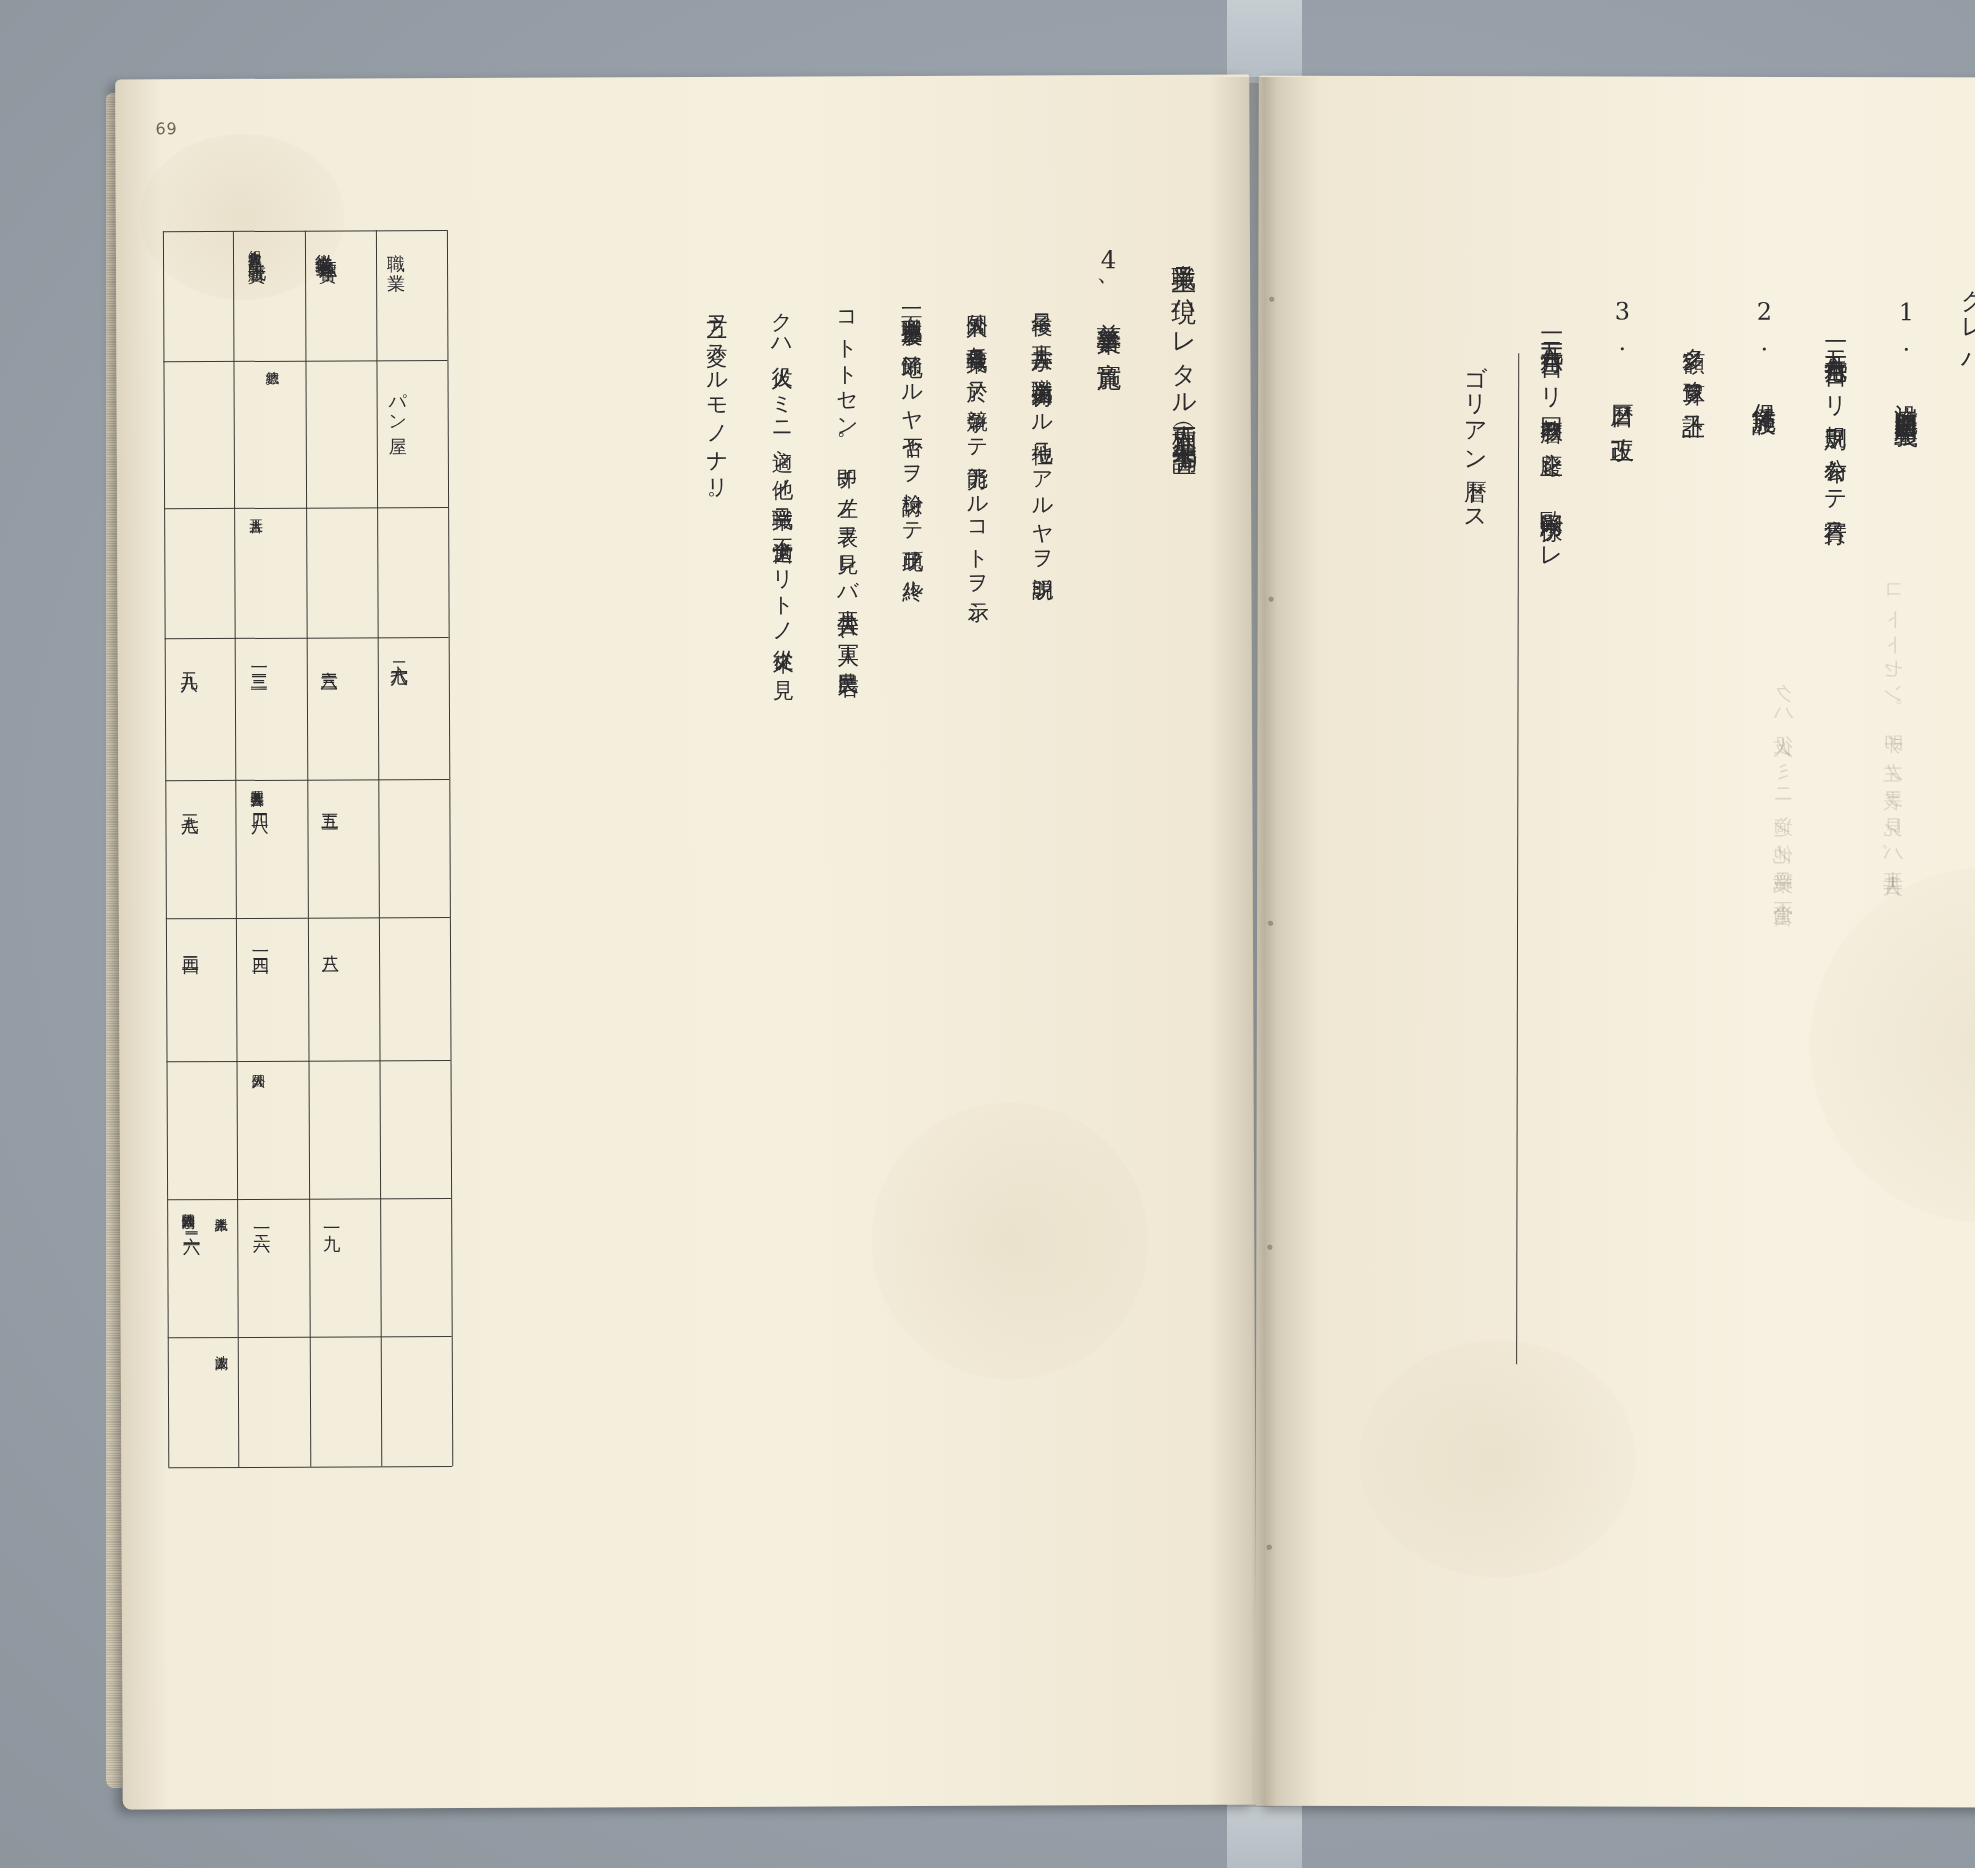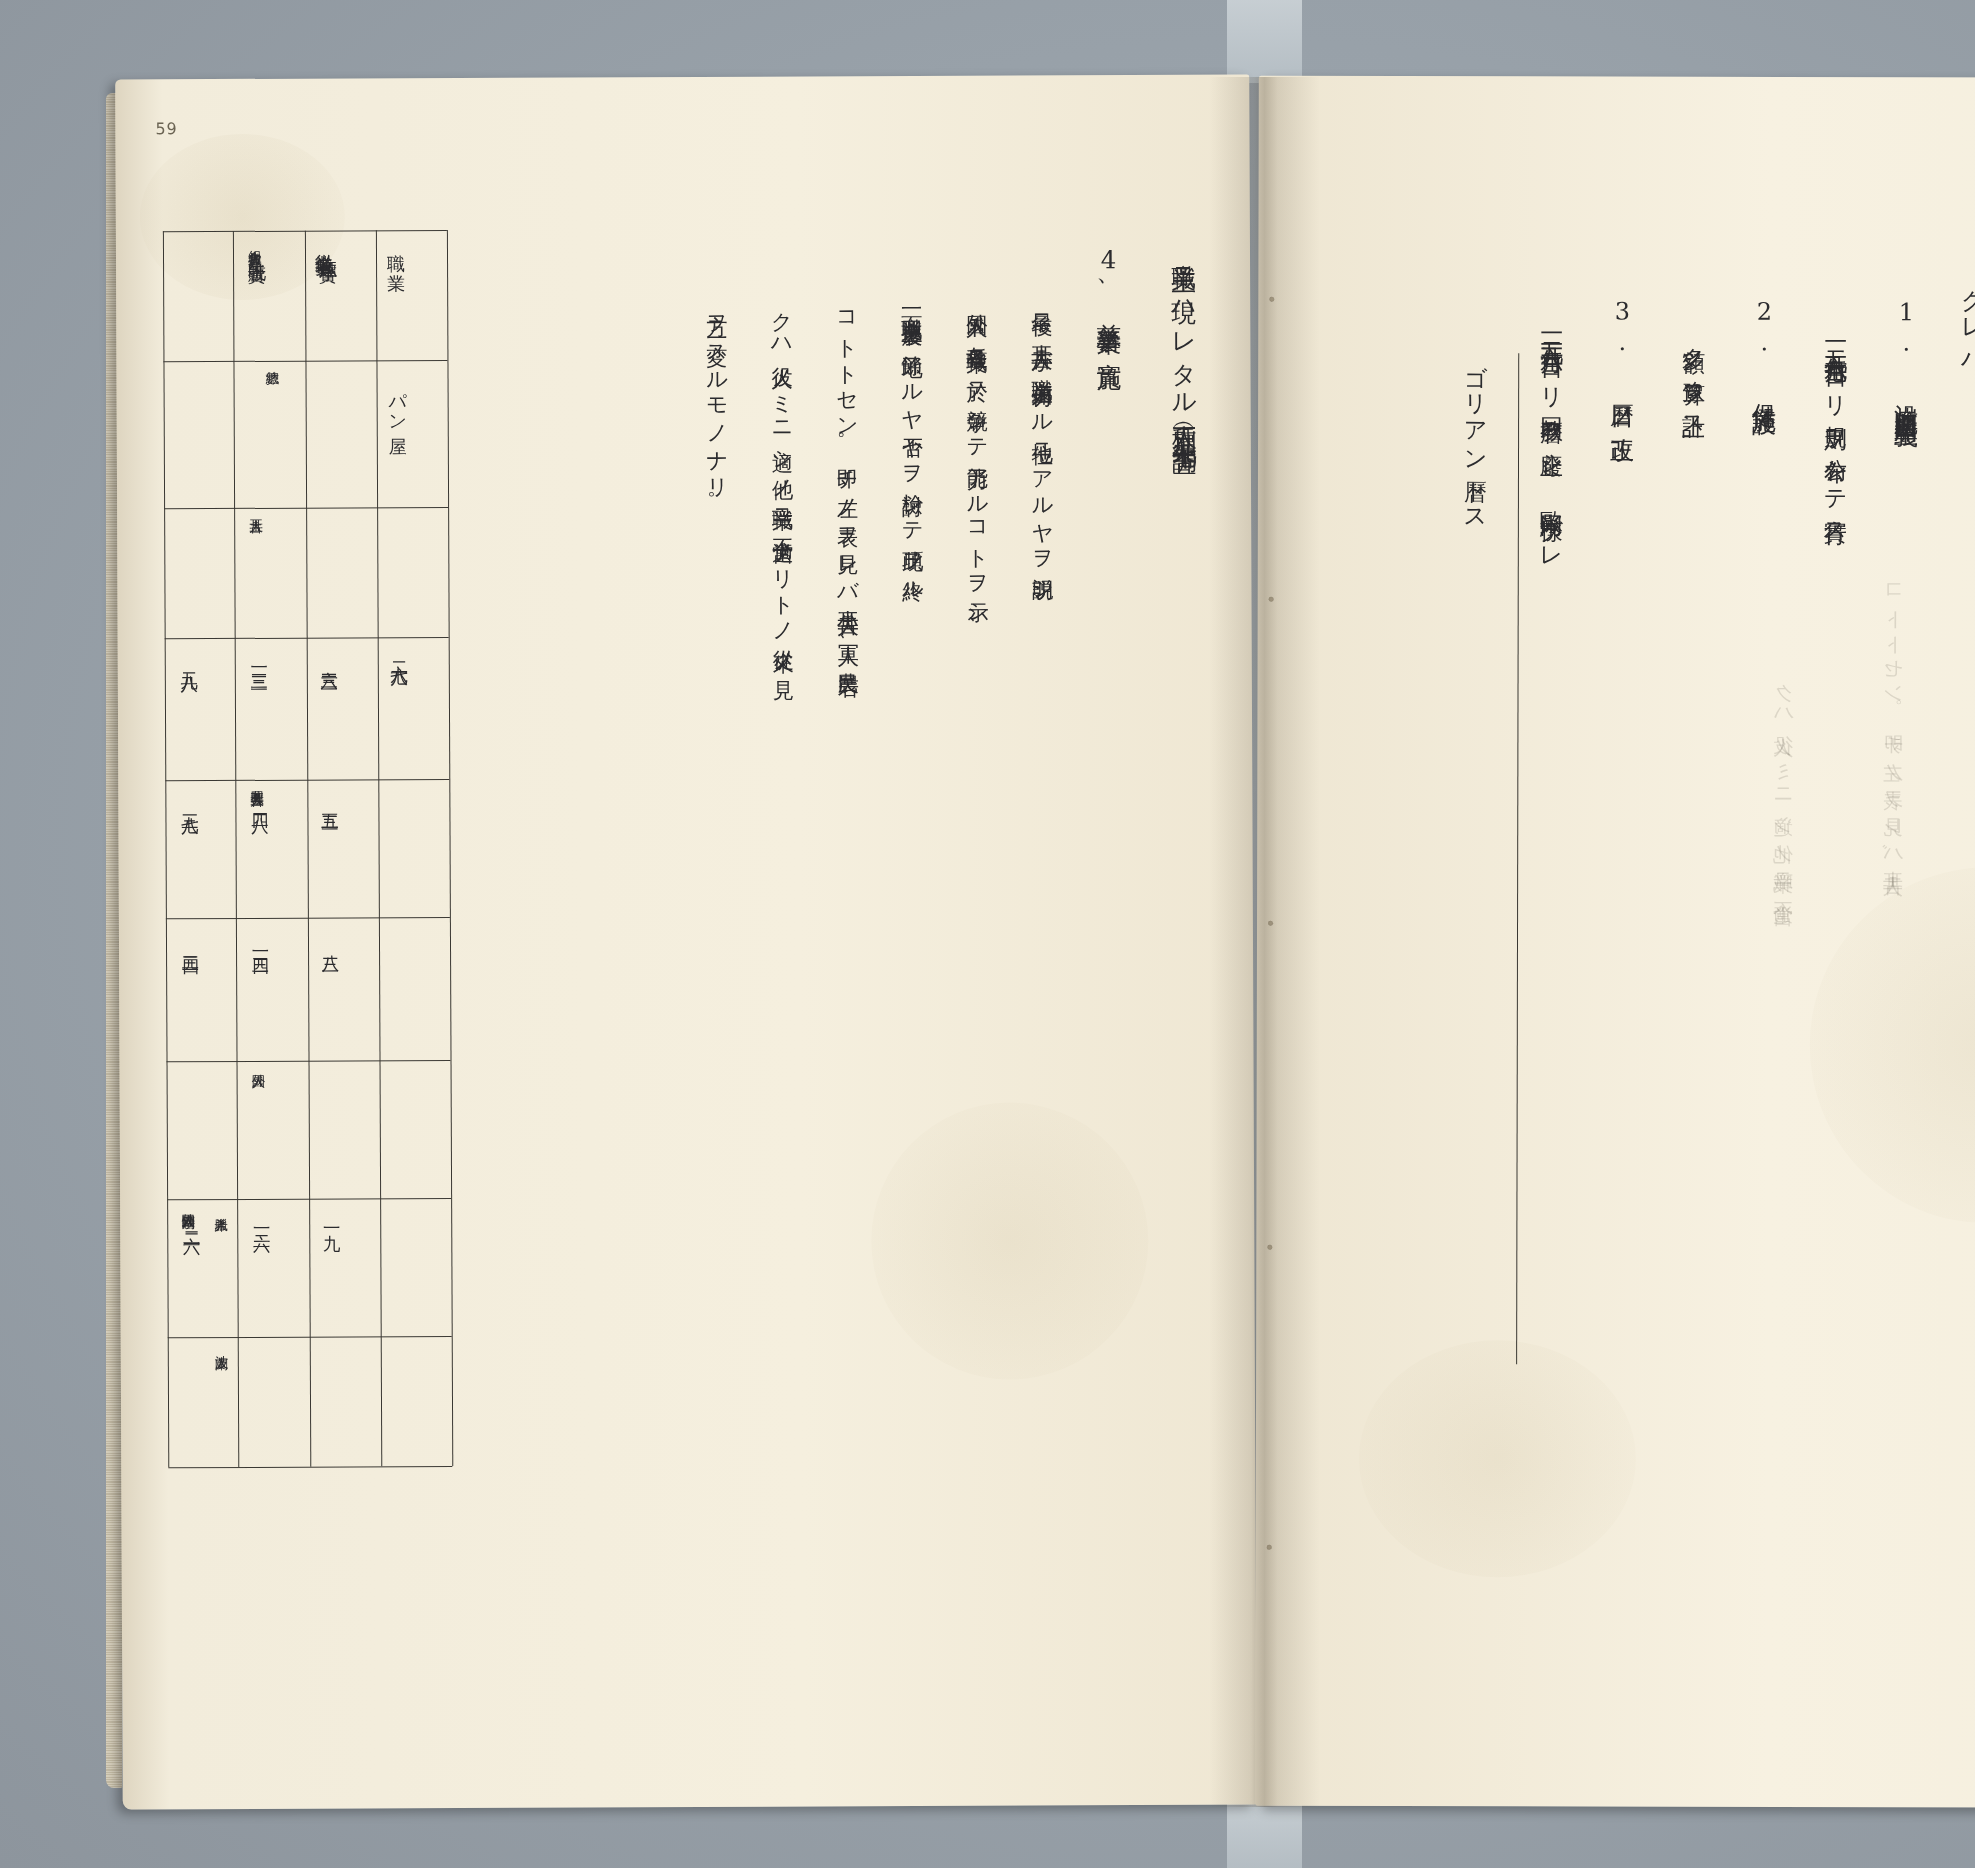--- a/index.html
+++ b/index.html
@@ -196,21 +196,21 @@
 
   <div id="book">
 
     <div class="binding-tape" id="binding-top"></div>
     <div class="binding-tape" id="binding-bottom"></div>
 
     <div id="fore-edge-left"></div>
 
     <div class="page" id="page-left">
 
-      <div class="page-num" style="left:40px; top:40px;">59</div>
+      <div class="page-num" style="left:40px; top:40px;">69</div>
 
       <div class="stain" style="left:24px; top:55px; width:205px; height:166px; background:radial-gradient(circle, rgba(180,162,118,0.16), rgba(0,0,0,0));"></div>
       <div class="stain" style="left:751px; top:1027px; width:277px; height:277px; background:radial-gradient(circle, rgba(176,158,114,0.12), rgba(0,0,0,0));"></div>
 
       <div id="lp-content">
 
         <div class="col vtext" style="right:55px; top:170px; height:1343px; font-size:24.5px;">職業上ニ現ハレタル人種別（一九二七年調査）</div>
 
         <div class="col vtext" style="right:130px; top:170px; height:1225px; font-size:24.5px;">4、慈善事業ノ實施</div>
 

